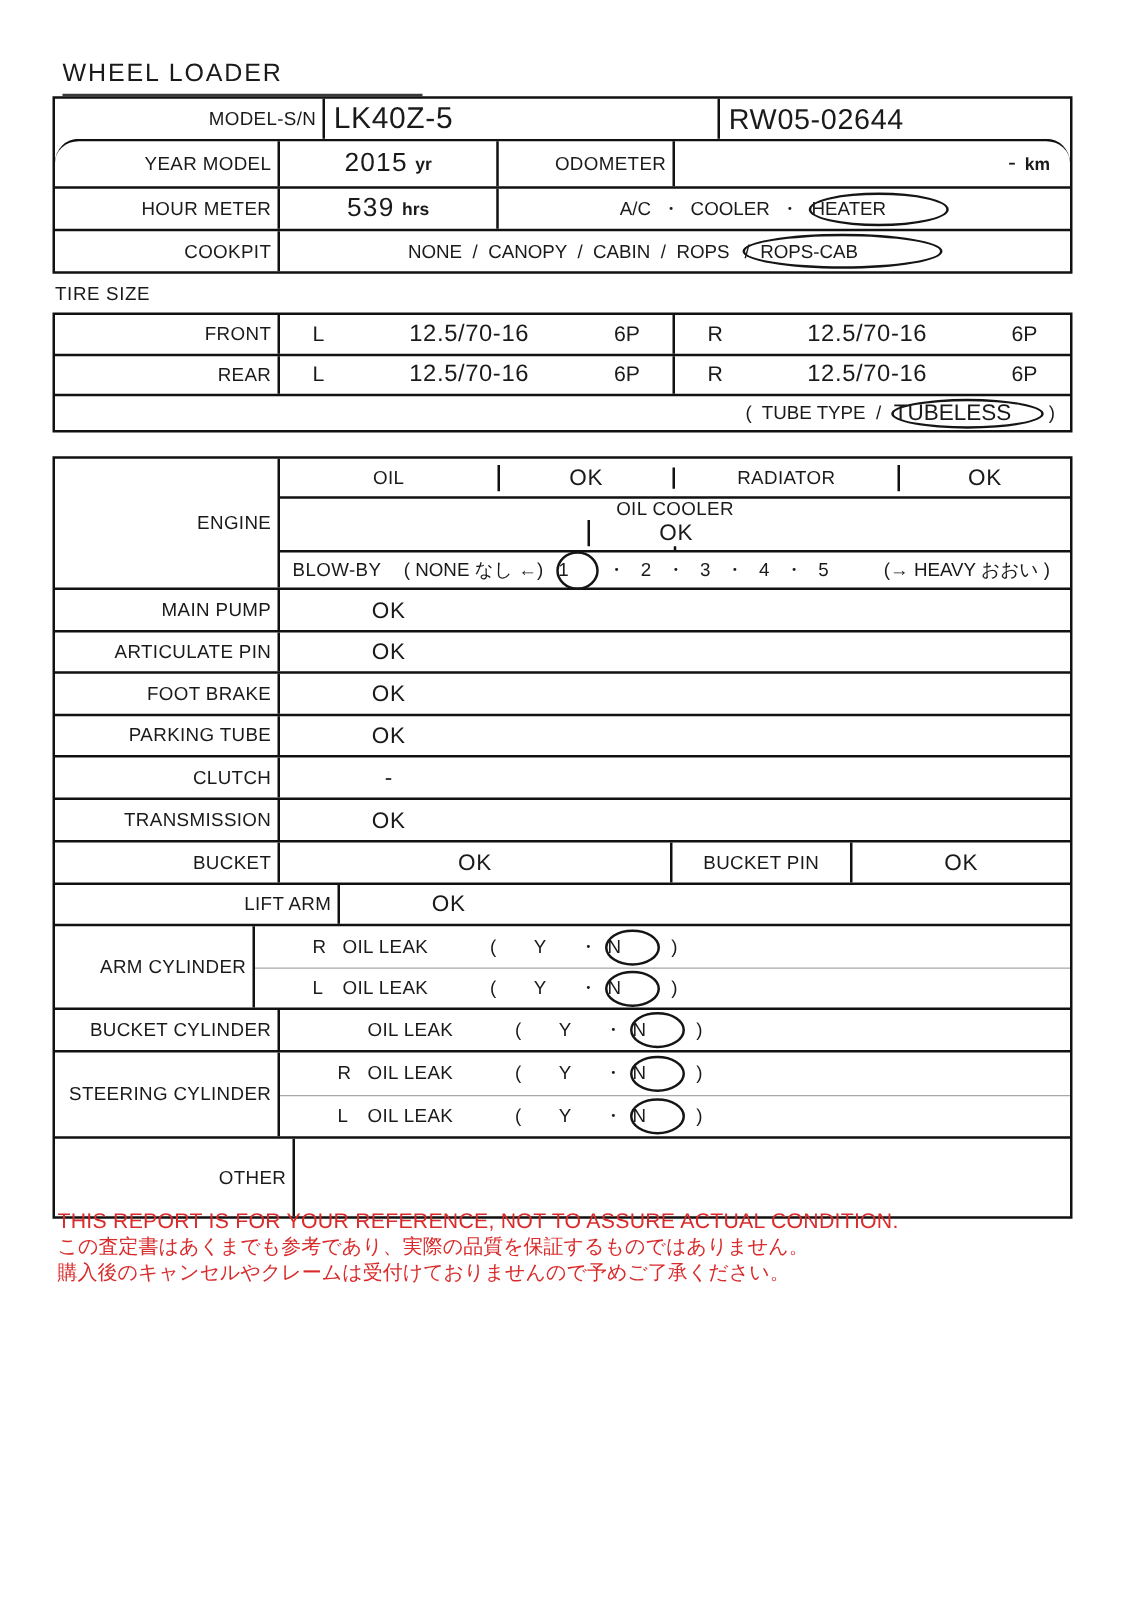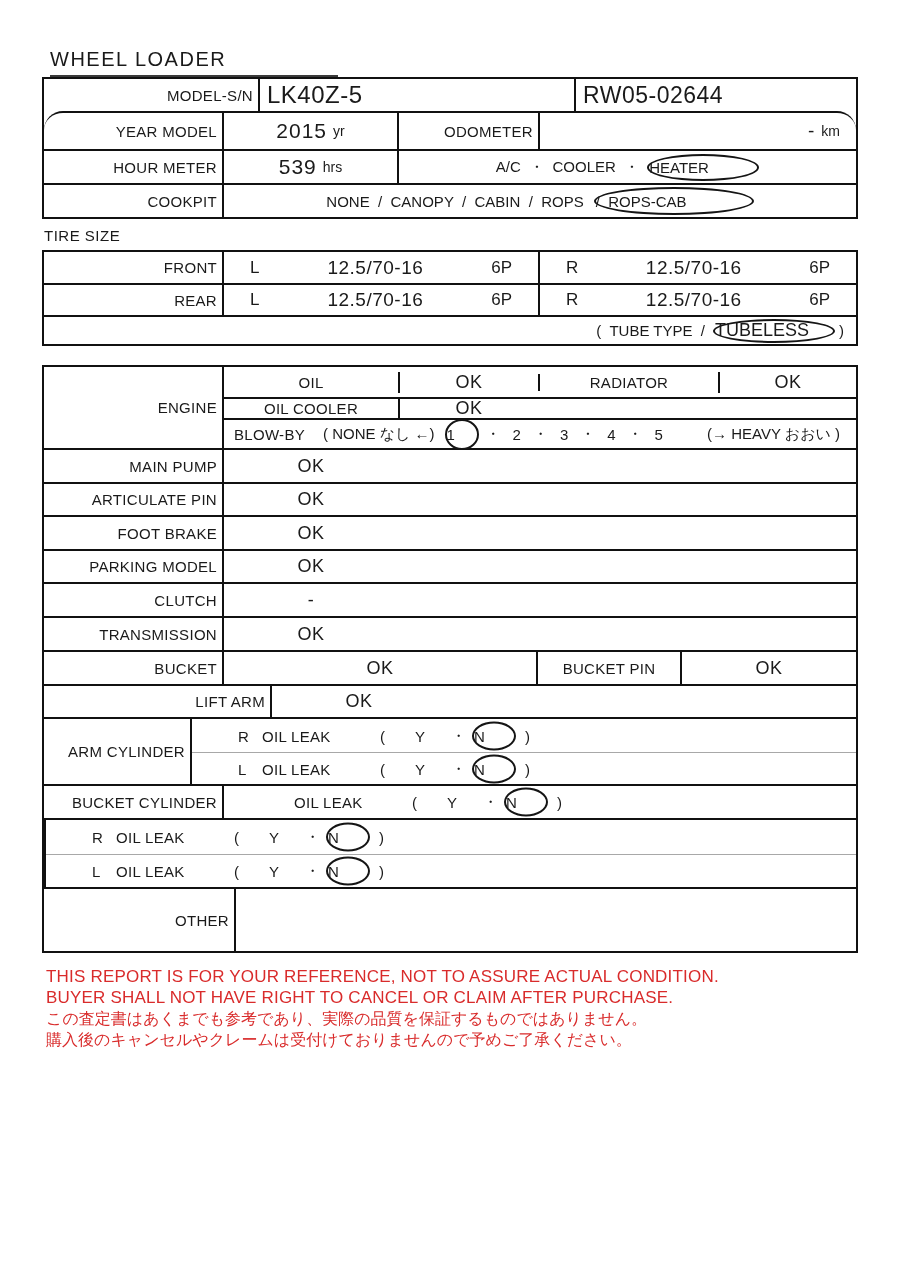--- a/index.html
+++ b/index.html
@@ -10,21 +10,21 @@
          letter-spacing:1.5px;border-bottom:2px solid #3a3a3a;padding-bottom:4px;}
   .tbl{position:absolute;left:42px;width:816px;border:2px solid #111;box-sizing:border-box;}
   .row{display:flex;box-sizing:border-box;align-items:stretch;}
   .bt{border-top:2px solid #111;}
   .cell{box-sizing:border-box;display:flex;align-items:center;}
   .bl{border-left:2px solid #111;}
   .lbl{justify-content:flex-end;padding-right:5px;font-size:15px;text-align:right;letter-spacing:.3px;}
   .ctr{justify-content:center;}
   .val{font-size:18px;letter-spacing:.5px;}
   .big{font-size:24px;letter-spacing:.5px;}
-  .unit{font-size:14px;margin-left:6px;}
+  .unit{font-size:14px;margin-left:6px;font-weight:bold;}
   .num{font-size:21px;letter-spacing:1px;}
   .ellipse{display:inline-flex;align-items:center;justify-content:flex-start;
            border:2px solid #151515;border-radius:50%;box-sizing:border-box;}
   .el-heater{width:112px;height:27px;font-size:15px;}
   .el-rops{width:160px;height:28px;font-size:15px;white-space:pre;}
   .el-tubeless{width:122px;height:24px;font-size:18px;}
   .el-one{width:34px;height:31px;font-size:15px;}
   .sec-label{position:absolute;left:44px;top:227px;font-size:15px;letter-spacing:.5px;}
   .tire-cell{justify-content:space-between;padding:0 26px;font-size:17px;}
   .tire-size{font-size:19px;letter-spacing:.5px;}
@@ -146,21 +146,21 @@
 
     <div class="row">
       <div class="cell lbl" style="width:178px;">ENGINE</div>
       <div class="grp">
         <div class="grow" style="height:30px;">
           <div class="cell ctr sub" style="width:174px;">OIL</div>
           <div class="cell bl ctr val" style="width:140px;">OK</div>
           <div class="cell bl ctr sub" style="width:180px;">RADIATOR</div>
           <div class="cell bl ctr val" style="flex:1;">OK</div>
         </div>
-        <div class="grow gbt" style="height:21px;">
+        <div class="grow gbt" style="height:43px;flex-direction:column;">
           <div class="cell ctr sub" style="width:174px;">OIL COOLER</div>
           <div class="cell bl ctr val" style="width:140px;">OK</div>
           <div class="cell bl" style="flex:1;"></div>
         </div>
         <div class="grow gbt bb" style="height:30px;">
           <span class="bb-label">BLOW-BY</span>
           <span class="bb-low pre">( NONE なし ←)</span>
           <span class="ellipse el-one">
             <span>1</span>
           </span>
@@ -189,21 +189,21 @@
         <span class="okslot val">OK</span>
       </div>
     </div>
     <div class="row bt" style="height:34px;">
       <div class="cell lbl" style="width:178px;">FOOT BRAKE</div>
       <div class="cell bl" style="flex:1;">
         <span class="okslot val">OK</span>
       </div>
     </div>
     <div class="row bt" style="height:33px;">
-      <div class="cell lbl" style="width:178px;">PARKING MODEL</div>
+      <div class="cell lbl" style="width:178px;">PARKING TUBE</div>
       <div class="cell bl" style="flex:1;">
         <span class="okslot val">OK</span>
       </div>
     </div>
     <div class="row bt" style="height:34px;">
       <div class="cell lbl" style="width:178px;">CLUTCH</div>
       <div class="cell bl" style="flex:1;">
         <span class="okslot val">-</span>
       </div>
     </div>
@@ -222,21 +222,21 @@
     </div>
 
     <div class="row bt" style="height:33px;padding-left:48px;">
       <div class="cell lbl" style="width:178px;">LIFT ARM</div>
       <div class="cell bl" style="flex:1;">
         <span class="okslot val">OK</span>
       </div>
     </div>
 
     <div class="row bt">
-      <div class="cell lbl" style="width:146px;">ARM CYLINDER</div>
+      <div class="cell lbl" style="width:158px;">ARM CYLINDER</div>
       <div class="grp">
         <div class="grow leakrow" style="height:33px;">
           <span class="lk lk-side">R</span>
           <span class="lk lk-label">OIL LEAK</span>
           <span class="lk lk-open">(</span>
           <span class="lk lk-y">Y</span>
           <span class="lk lk-dot">・</span>
           <span class="lk ellipse lk-nwrap">
             <span>N</span>
           </span>
@@ -266,20 +266,21 @@
           <span class="lk lk-dot">・</span>
           <span class="lk ellipse lk-nwrap">
             <span>N</span>
           </span>
           <span class="lk lk-close">)</span>
         </div>
       </div>
     </div>
 
     <div class="row bt">
+      <div class="cell lbl" style="width:178px;">STEERING CYLINDER</div>
       <div class="grp">
         <div class="grow leakrow" style="height:34px;">
           <span class="lk lk-side">R</span>
           <span class="lk lk-label">OIL LEAK</span>
           <span class="lk lk-open">(</span>
           <span class="lk lk-y">Y</span>
           <span class="lk lk-dot">・</span>
           <span class="lk ellipse lk-nwrap">
             <span>N</span>
           </span>
@@ -301,18 +302,17 @@
 
     <div class="row bt" style="height:64px;padding-left:12px;">
       <div class="cell lbl" style="width:178px;">OTHER</div>
       <div class="cell bl" style="flex:1;"></div>
     </div>
 
   </div>
 
   <div class="disclaimer">
     <div class="disc-en">THIS REPORT IS FOR YOUR REFERENCE, NOT TO ASSURE ACTUAL CONDITION.</div>
-    <div class="disc-en">BUYER SHALL NOT HAVE RIGHT TO CANCEL OR CLAIM AFTER PURCHASE.</div>
     <div class="disc-jp">この査定書はあくまでも参考であり、実際の品質を保証するものではありません。</div>
     <div class="disc-jp">購入後のキャンセルやクレームは受付けておりませんので予めご了承ください。</div>
   </div>
 
 </div>
 
 </body></html>

